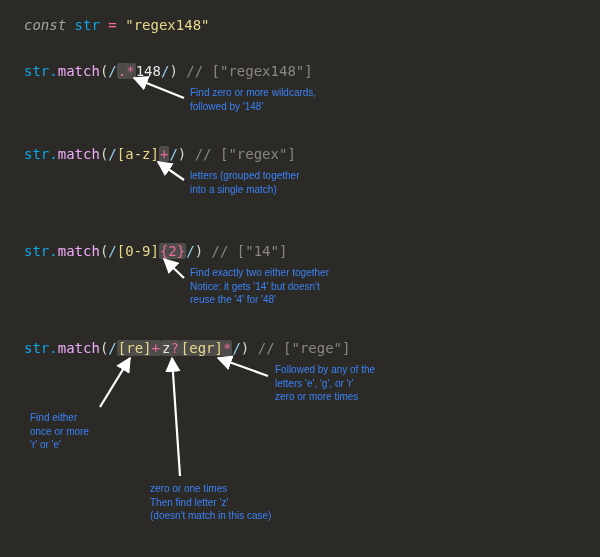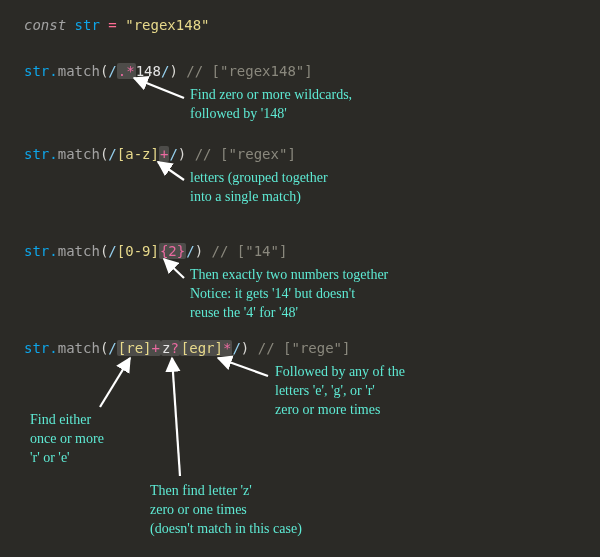--- a/index.html
+++ b/index.html
@@ -10,34 +10,34 @@
     font-size:14px;
     color:#d9d8d4;
     position:relative;
     overflow:hidden;
   }
   .line{position:absolute;left:24px;white-space:nowrap;line-height:1.35}
   .kw{color:#a3a3a3;font-style:italic}
   .ident{color:#0ea5e9}
   .op{color:#ff6d94}
   .str{color:#e7d98b}
-  .fn{color:#a3a3a3}
+  .fn{color:#f0abfc}
   .paren{color:#d9d8d4}
   .rx-d{color:#97d2f0}   
   .rx-b{color:#e7d98b}   
   .rx-c{color:#e7d98b}   
   .rx-q{color:#ea6aa0}   
   .rx-lit{color:#e5e5e5} 
   .cm{color:#8a887d}     
   .hl{background:rgba(140,140,140,0.35);border-radius:2px;padding:0 1px}
   .note{
     position:absolute;
-    font-family:Liberation Serif, serif;
-    font-size:14px;
-    color:#5eead4;
+    font-family:Liberation Sans, sans-serif;
+    font-size:10px;
+    color:#3b82f6;
     line-height:1.35;
     white-space:nowrap;
   }
   svg.arrows{
     position:absolute;inset:0;width:600px;height:557px;
     pointer-events:none;
   }
 </style>
 </head>
 <body>
@@ -71,21 +71,21 @@
   <div>letters (grouped together</div>
   <div>into a single match)</div>
 </div>
 
 <div class="line" style="top:242px">
   <span class="ident">str</span><span class="ident">.</span><span class="fn">match</span><span class="paren">(</span><span class="rx-d">/</span><span class="rx-b">[</span><span class="rx-c">0-9</span><span class="rx-b">]</span><span class="hl rx-q">{2}</span><span class="rx-d">/</span><span class="paren">)</span>
   <span> </span>
   <span class="cm">// ["14"]</span>
 </div>
 <div class="note" style="left:190px;top:266px">
-  <div>Then exactly two numbers together</div>
+  <div>Find exactly two either together</div>
   <div>Notice: it gets '14' but doesn't</div>
   <div>reuse the '4' for '48'</div>
 </div>
 
 <div class="line" style="top:339px">
   <span class="ident">str</span><span class="ident">.</span><span class="fn">match</span><span class="paren">(</span><span class="rx-d">/</span><span class="hl"><span class="rx-b">[</span><span class="rx-c">re</span><span class="rx-b">]</span><span class="rx-q">+</span></span><span class="hl"><span class="rx-lit">z</span><span class="rx-q">?</span></span><span class="hl"><span class="rx-b">[</span><span class="rx-c">egr</span><span class="rx-b">]</span><span class="rx-q">*</span></span><span class="rx-d">/</span><span class="paren">)</span>
   <span> </span>
   <span class="cm">// ["rege"]</span>
 </div>
 
@@ -93,22 +93,22 @@
   <div>Followed by any of the</div>
   <div>letters 'e', 'g', or 'r'</div>
   <div>zero or more times</div>
 </div>
 <div class="note" style="left:30px;top:411px">
   <div>Find either</div>
   <div>once or more</div>
   <div>'r' or 'e'</div>
 </div>
 <div class="note" style="left:150px;top:482px">
+  <div>zero or one times</div>
   <div>Then find letter 'z'</div>
-  <div>zero or one times</div>
   <div>(doesn't match in this case)</div>
 </div>
 
 <svg class="arrows" viewBox="0 0 600 557">
   <defs>
     <marker id="ah" viewBox="0 0 10 10" refX="9" refY="5" markerWidth="7" markerHeight="7" orient="auto-start-reverse">
       <path d="M0,0 L10,5 L0,10 Z" fill="#ffffff"></path>
     </marker>
   </defs>
   <g stroke="#ffffff" stroke-width="2.2" fill="none">

